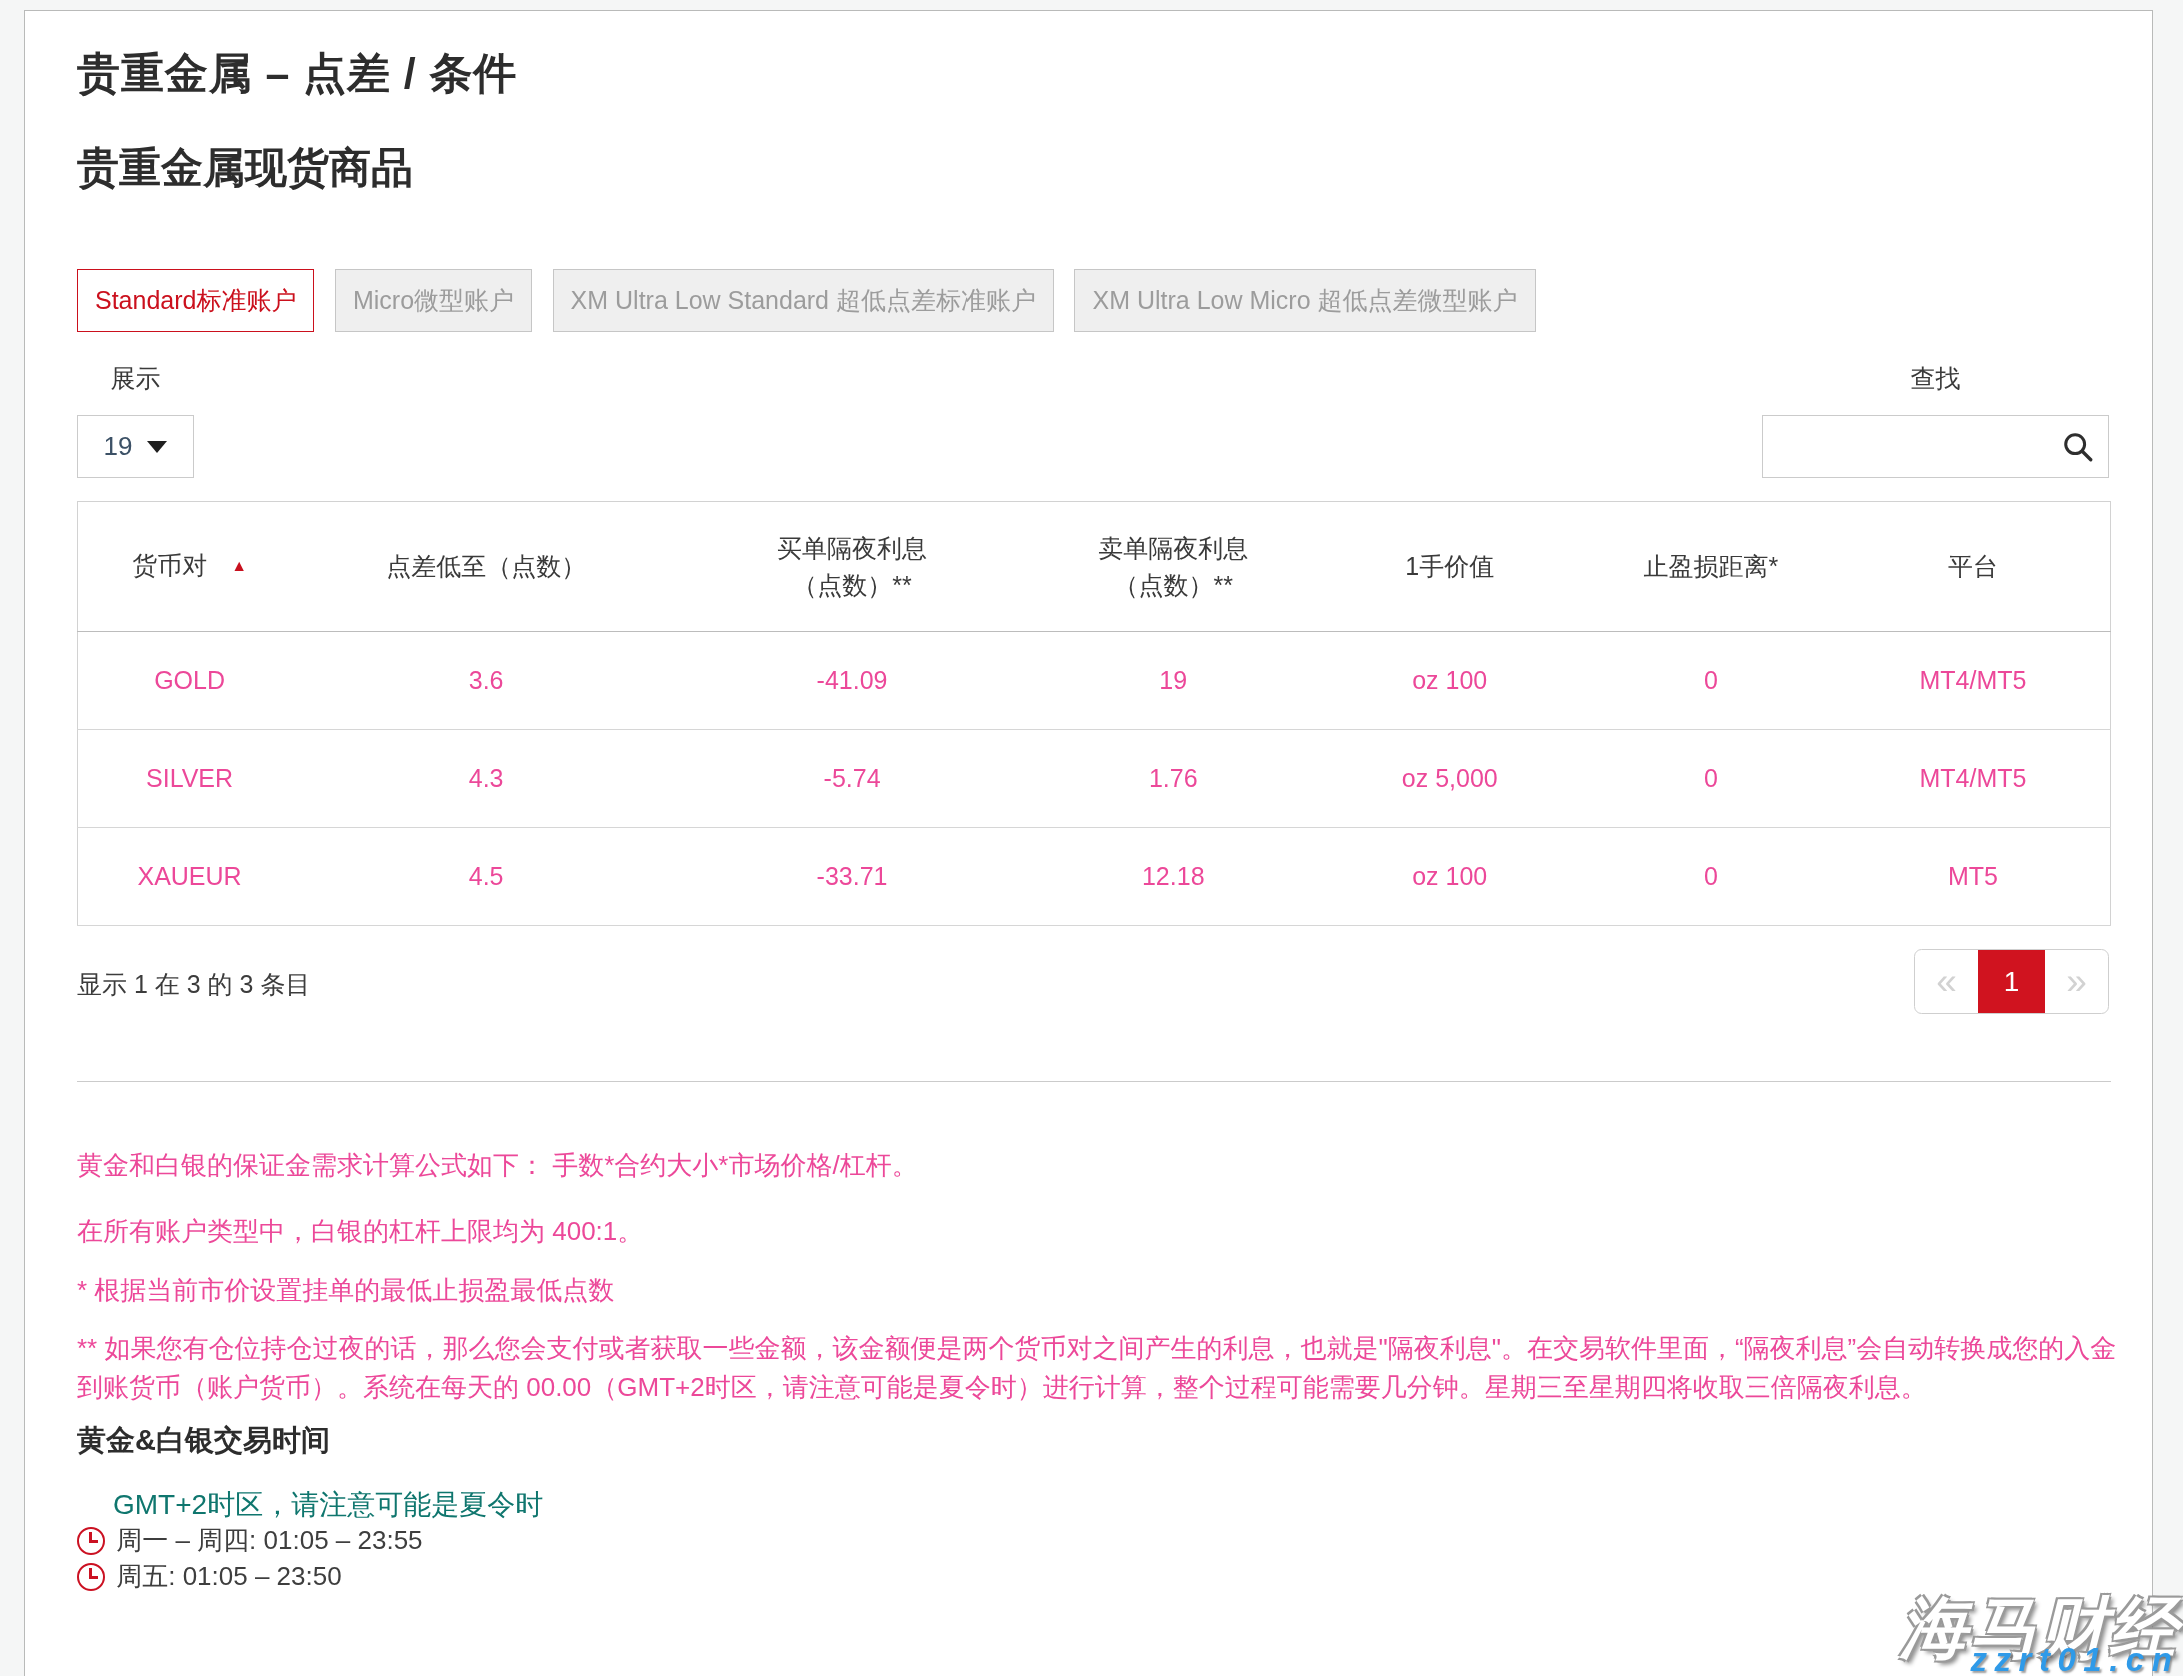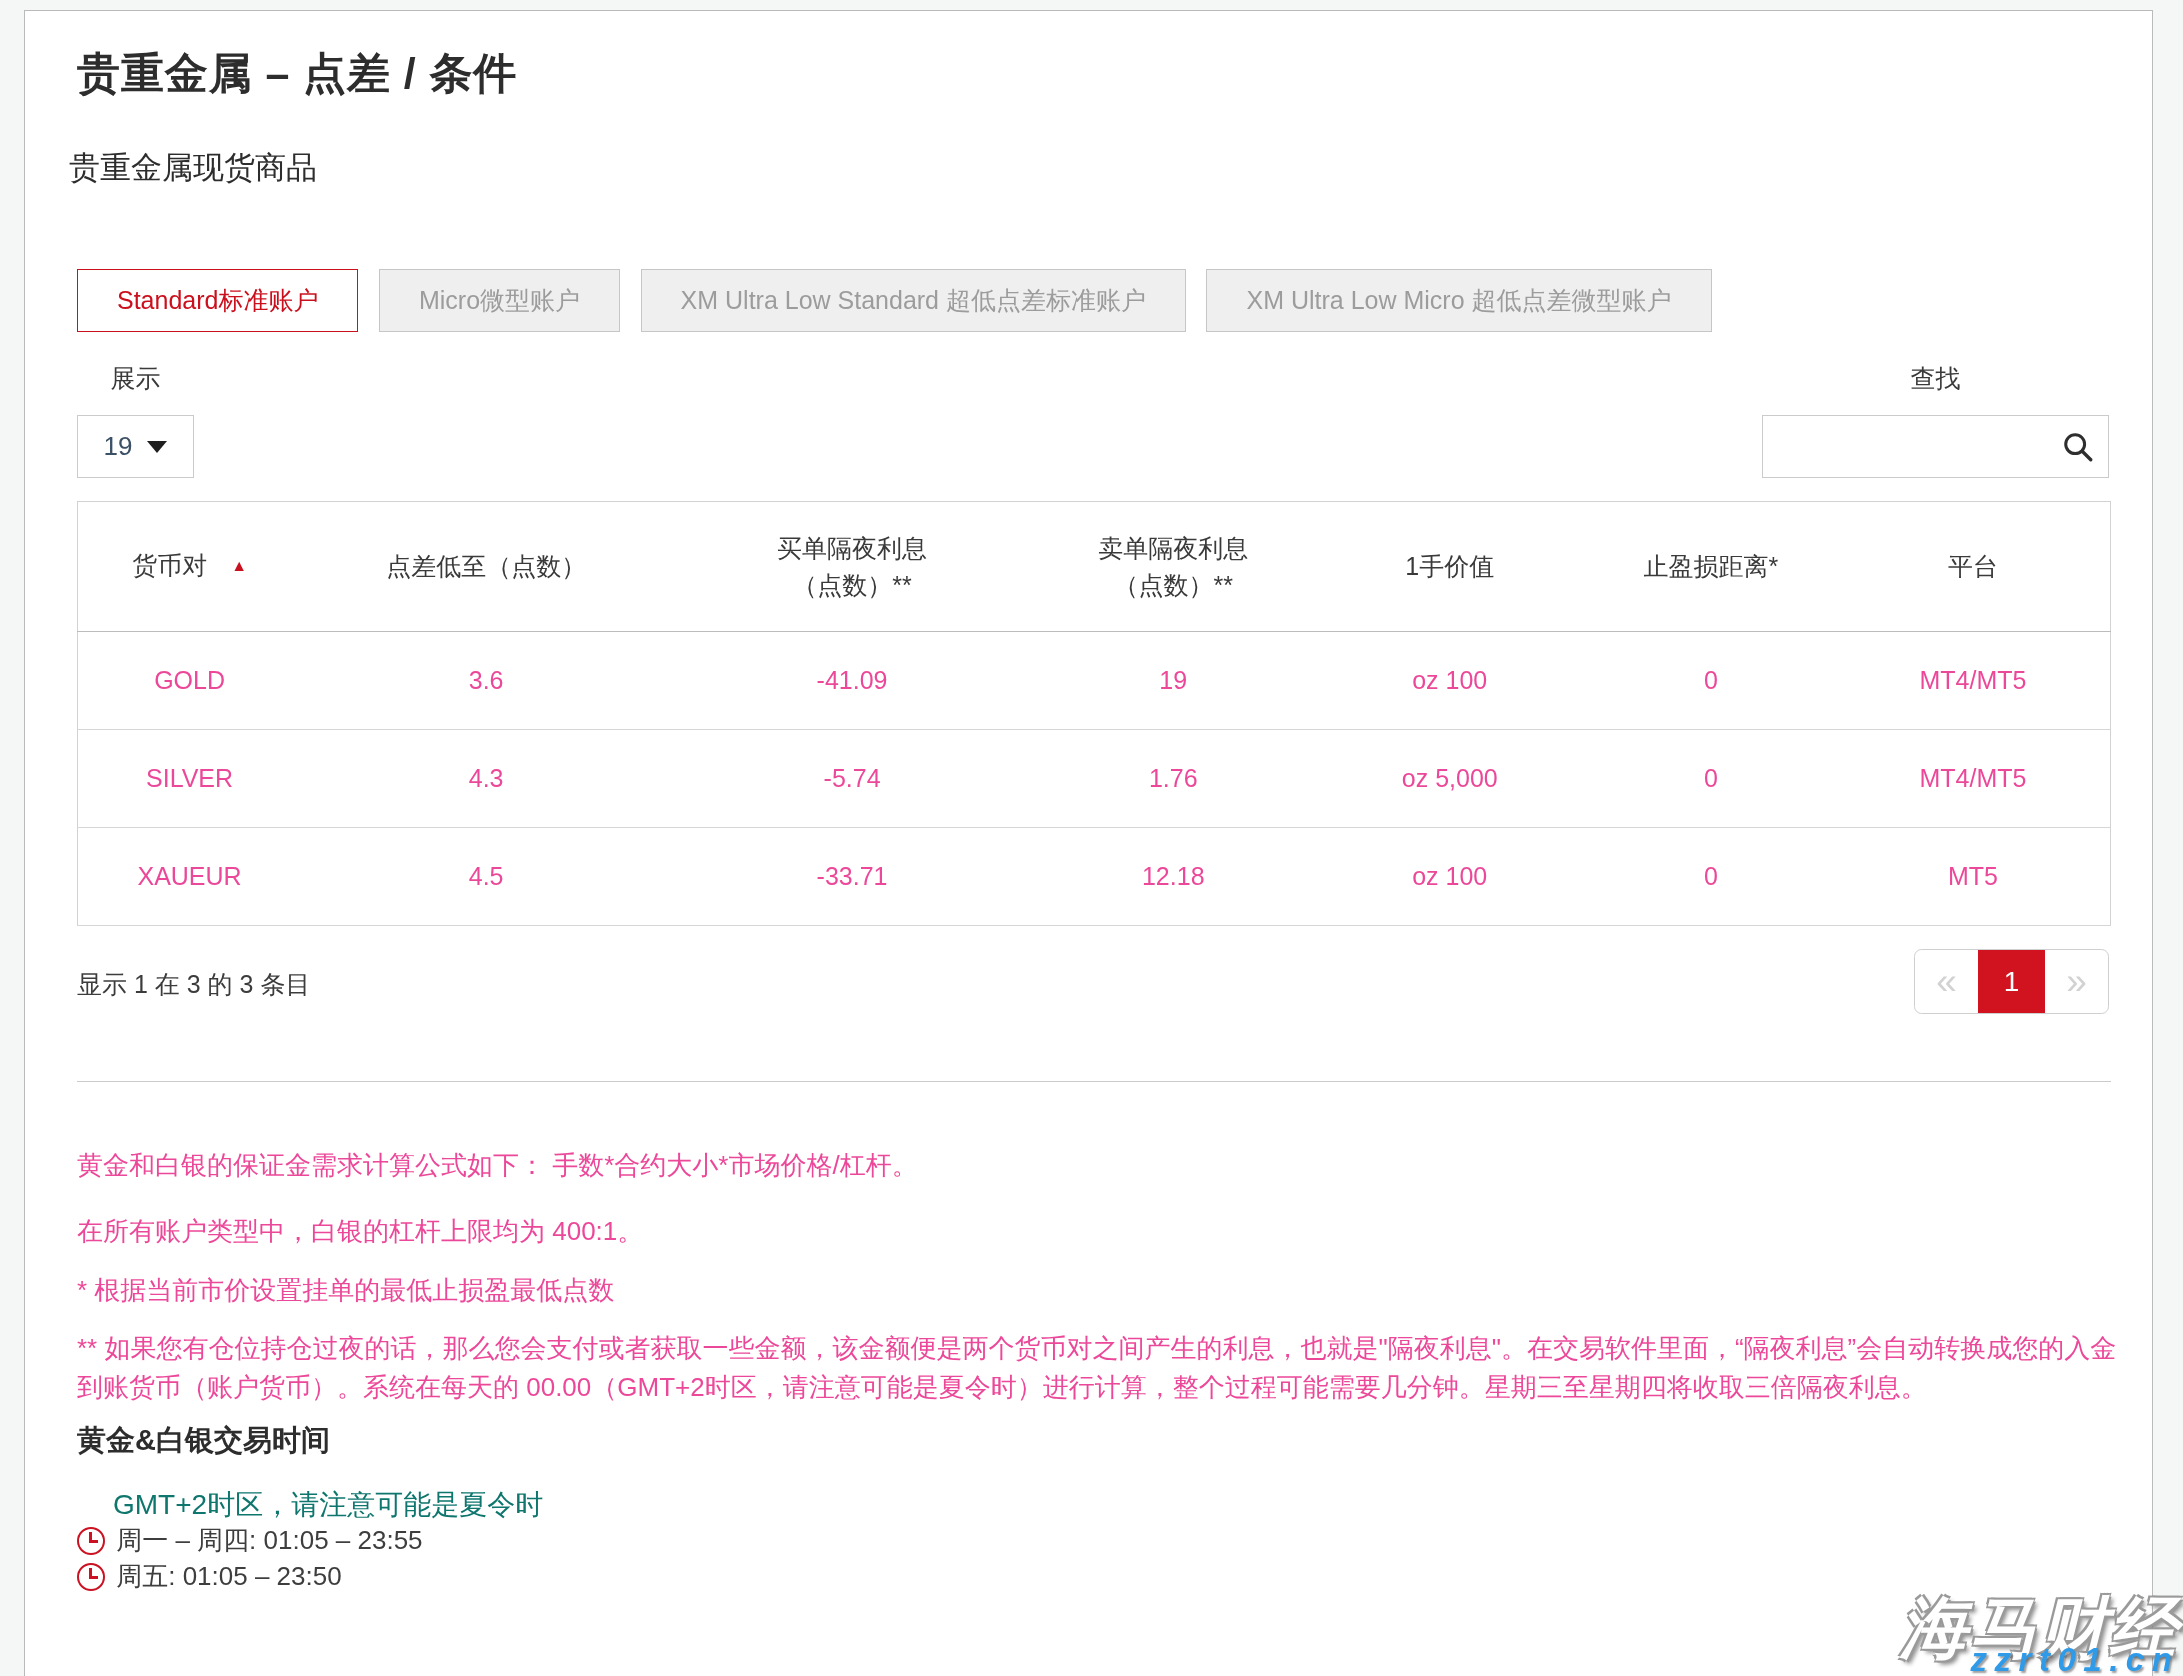--- a/index.html
+++ b/index.html
@@ -1,24 +1,24 @@
 <!DOCTYPE html>
 <html style="font-size:15px"><head>
 <meta charset="utf-8">
 <style>
   * { box-sizing: border-box; margin: 0; padding: 0; }
   html,body { background:#f4f5f5; font-family:"Liberation Sans","DejaVu Sans",sans-serif; }
   .page { position:relative; width:2183px; height:1676px; overflow:hidden; background:#f5f6f6; }
   .panel { position:absolute; left:24px; top:10.3px; width:2129px; height:1687px; background:#ffffff; border:1.9px solid #b9bab9; }
 
   .h1 { position:absolute; left:52px; top:34px; font-size:43px; line-height:56px; font-weight:bold; color:#2d2d2d; letter-spacing:0.9px; }
-  .h2 { position:absolute; left:44px; top:136px; font-size:31px; line-height:41px; font-weight:normal; color:#2d2d2d; }
+  .h2 { position:absolute; left:52px; top:136px; font-size:42px; line-height:41px; font-weight:bold; color:#2d2d2d; }
 
   .tabs { position:absolute; left:52px; top:258px; display:flex; gap:20.5px; }
-  .tab { height:63px; display:flex; align-items:center; padding:0 39px; font-size:25px; white-space:nowrap;
+  .tab { height:63px; display:flex; align-items:center; padding:0 17px; font-size:25px; white-space:nowrap;
          background:#efefef; border:0.9px solid #c6c6c6; color:#9c9c9c; cursor:pointer; }
   .tab.active { background:#ffffff; border:1.9px solid #cb101d; color:#cb101d; }
 
   .controls { position:absolute; left:52px; right:43px; top:377px; height:63px; display:flex; justify-content:space-between; align-items:center; }
   .grp { display:flex; align-items:center; gap:20.5px; font-size:25px; color:#3a3a3a;flex-direction:column; }
   .select { width:117px; height:63px; border:1.9px solid #cbcbcb; background:#fff; display:flex; align-items:center; justify-content:center; gap:15px; font-size:26px; color:#3c5166; cursor:pointer; }
   .caret { width:0; height:0; border-left:10.3px solid transparent; border-right:10.3px solid transparent; border-top:12px solid #1f1f1f; }
   .search-box { position:relative; width:347px; height:63px; border:1.9px solid #cbcbcb; background:#fff; }
   .search-box input { width:100%; height:100%; border:none; outline:none; font-size:26px; padding:0 58px 0 15px; color:#333; background:transparent; }
   .search-box svg { position:absolute; right:13px; top:14px; }

